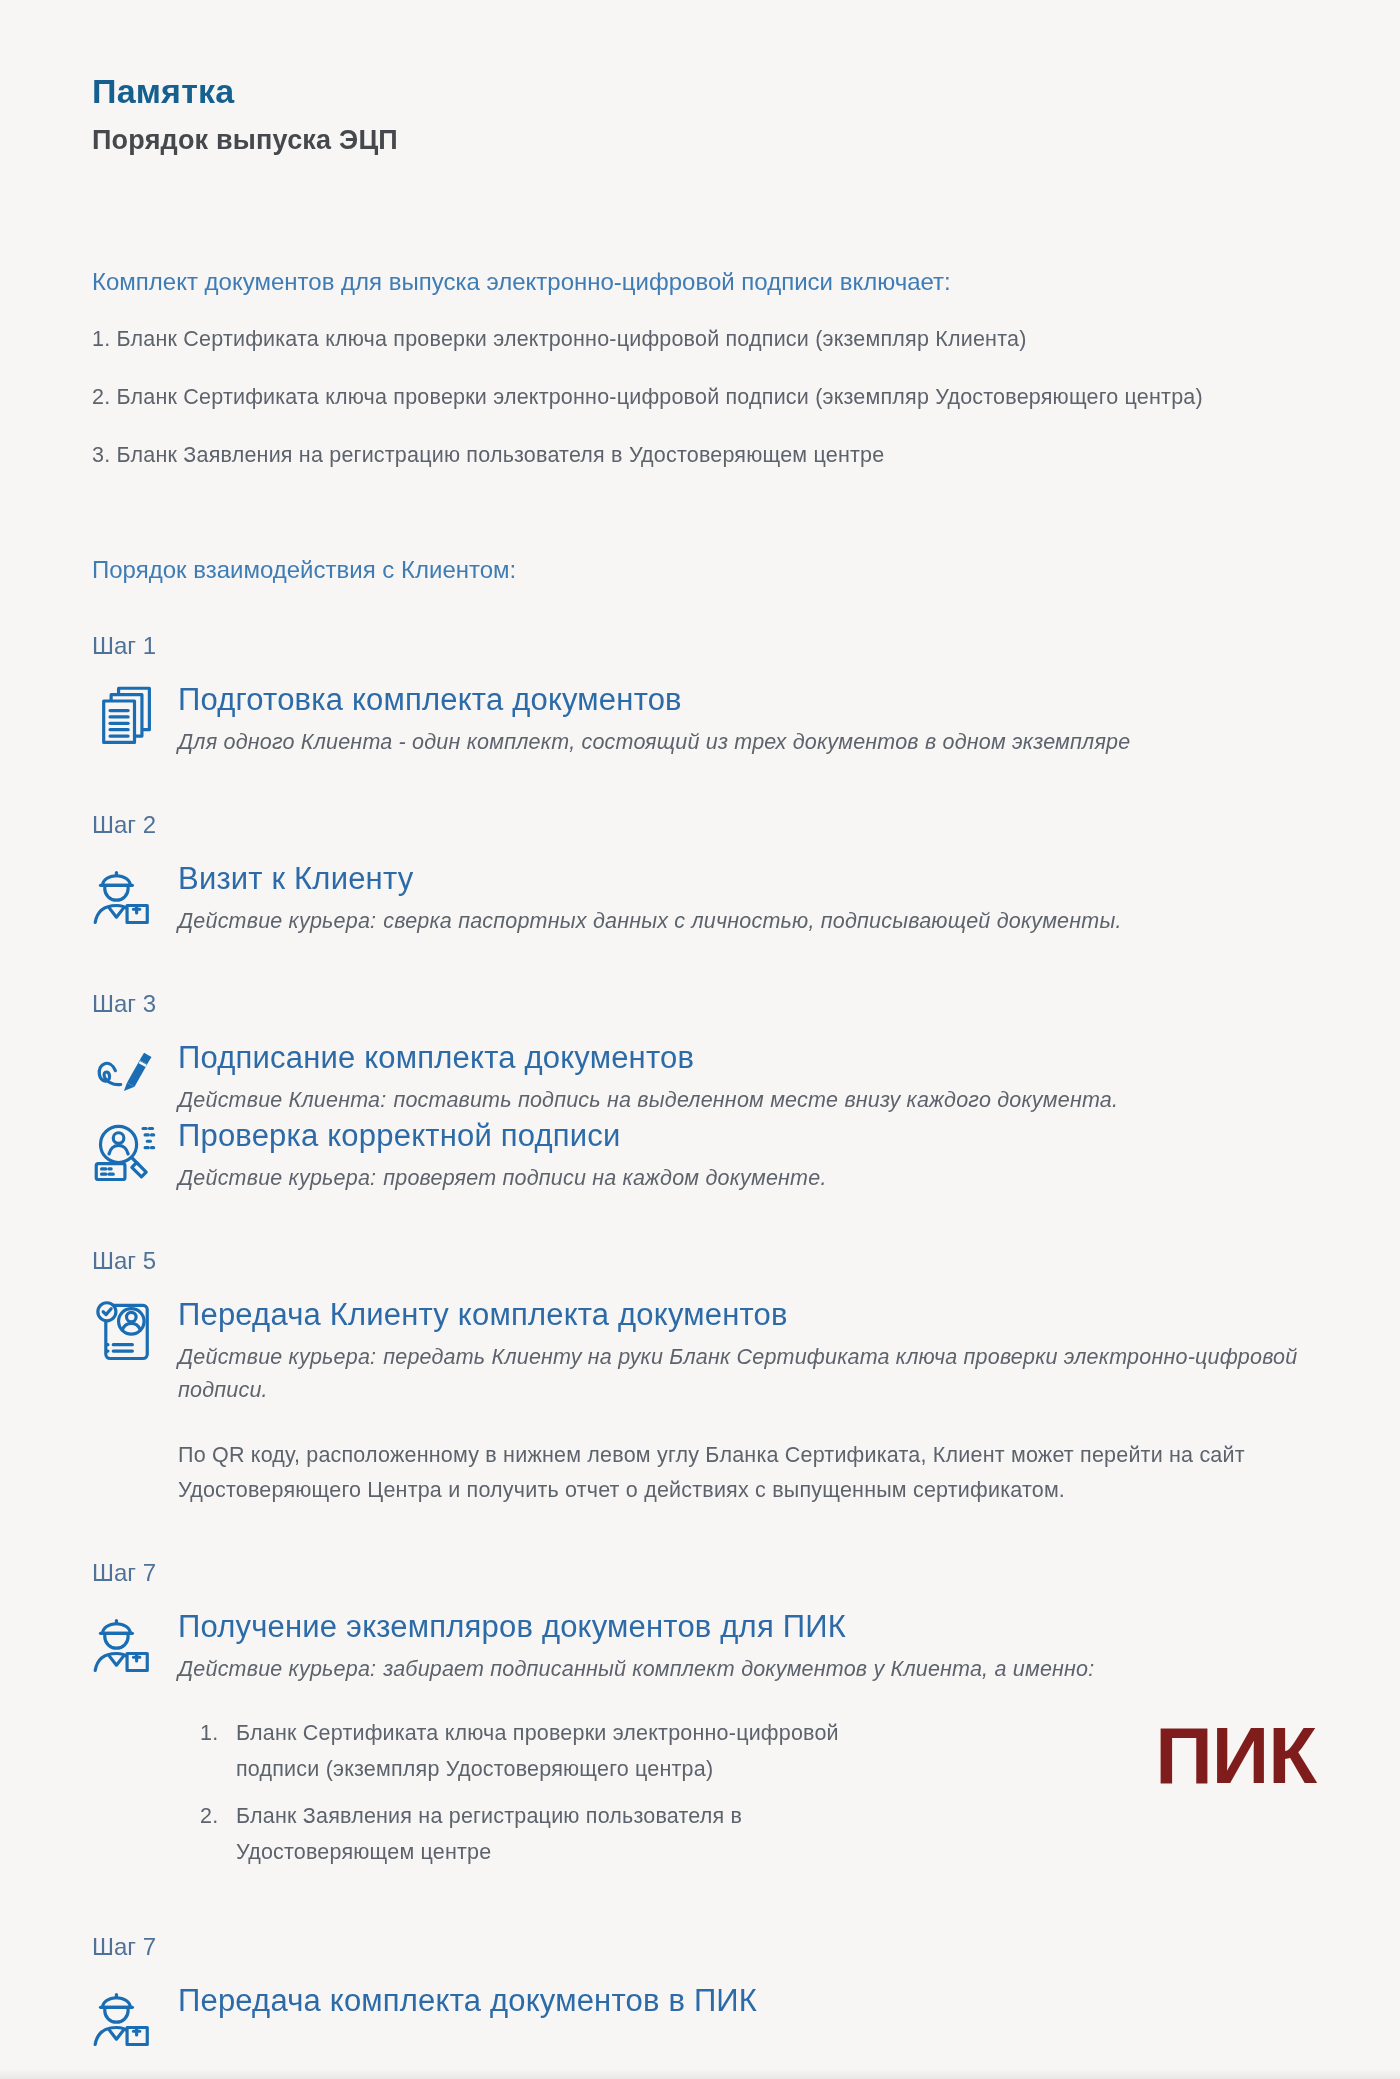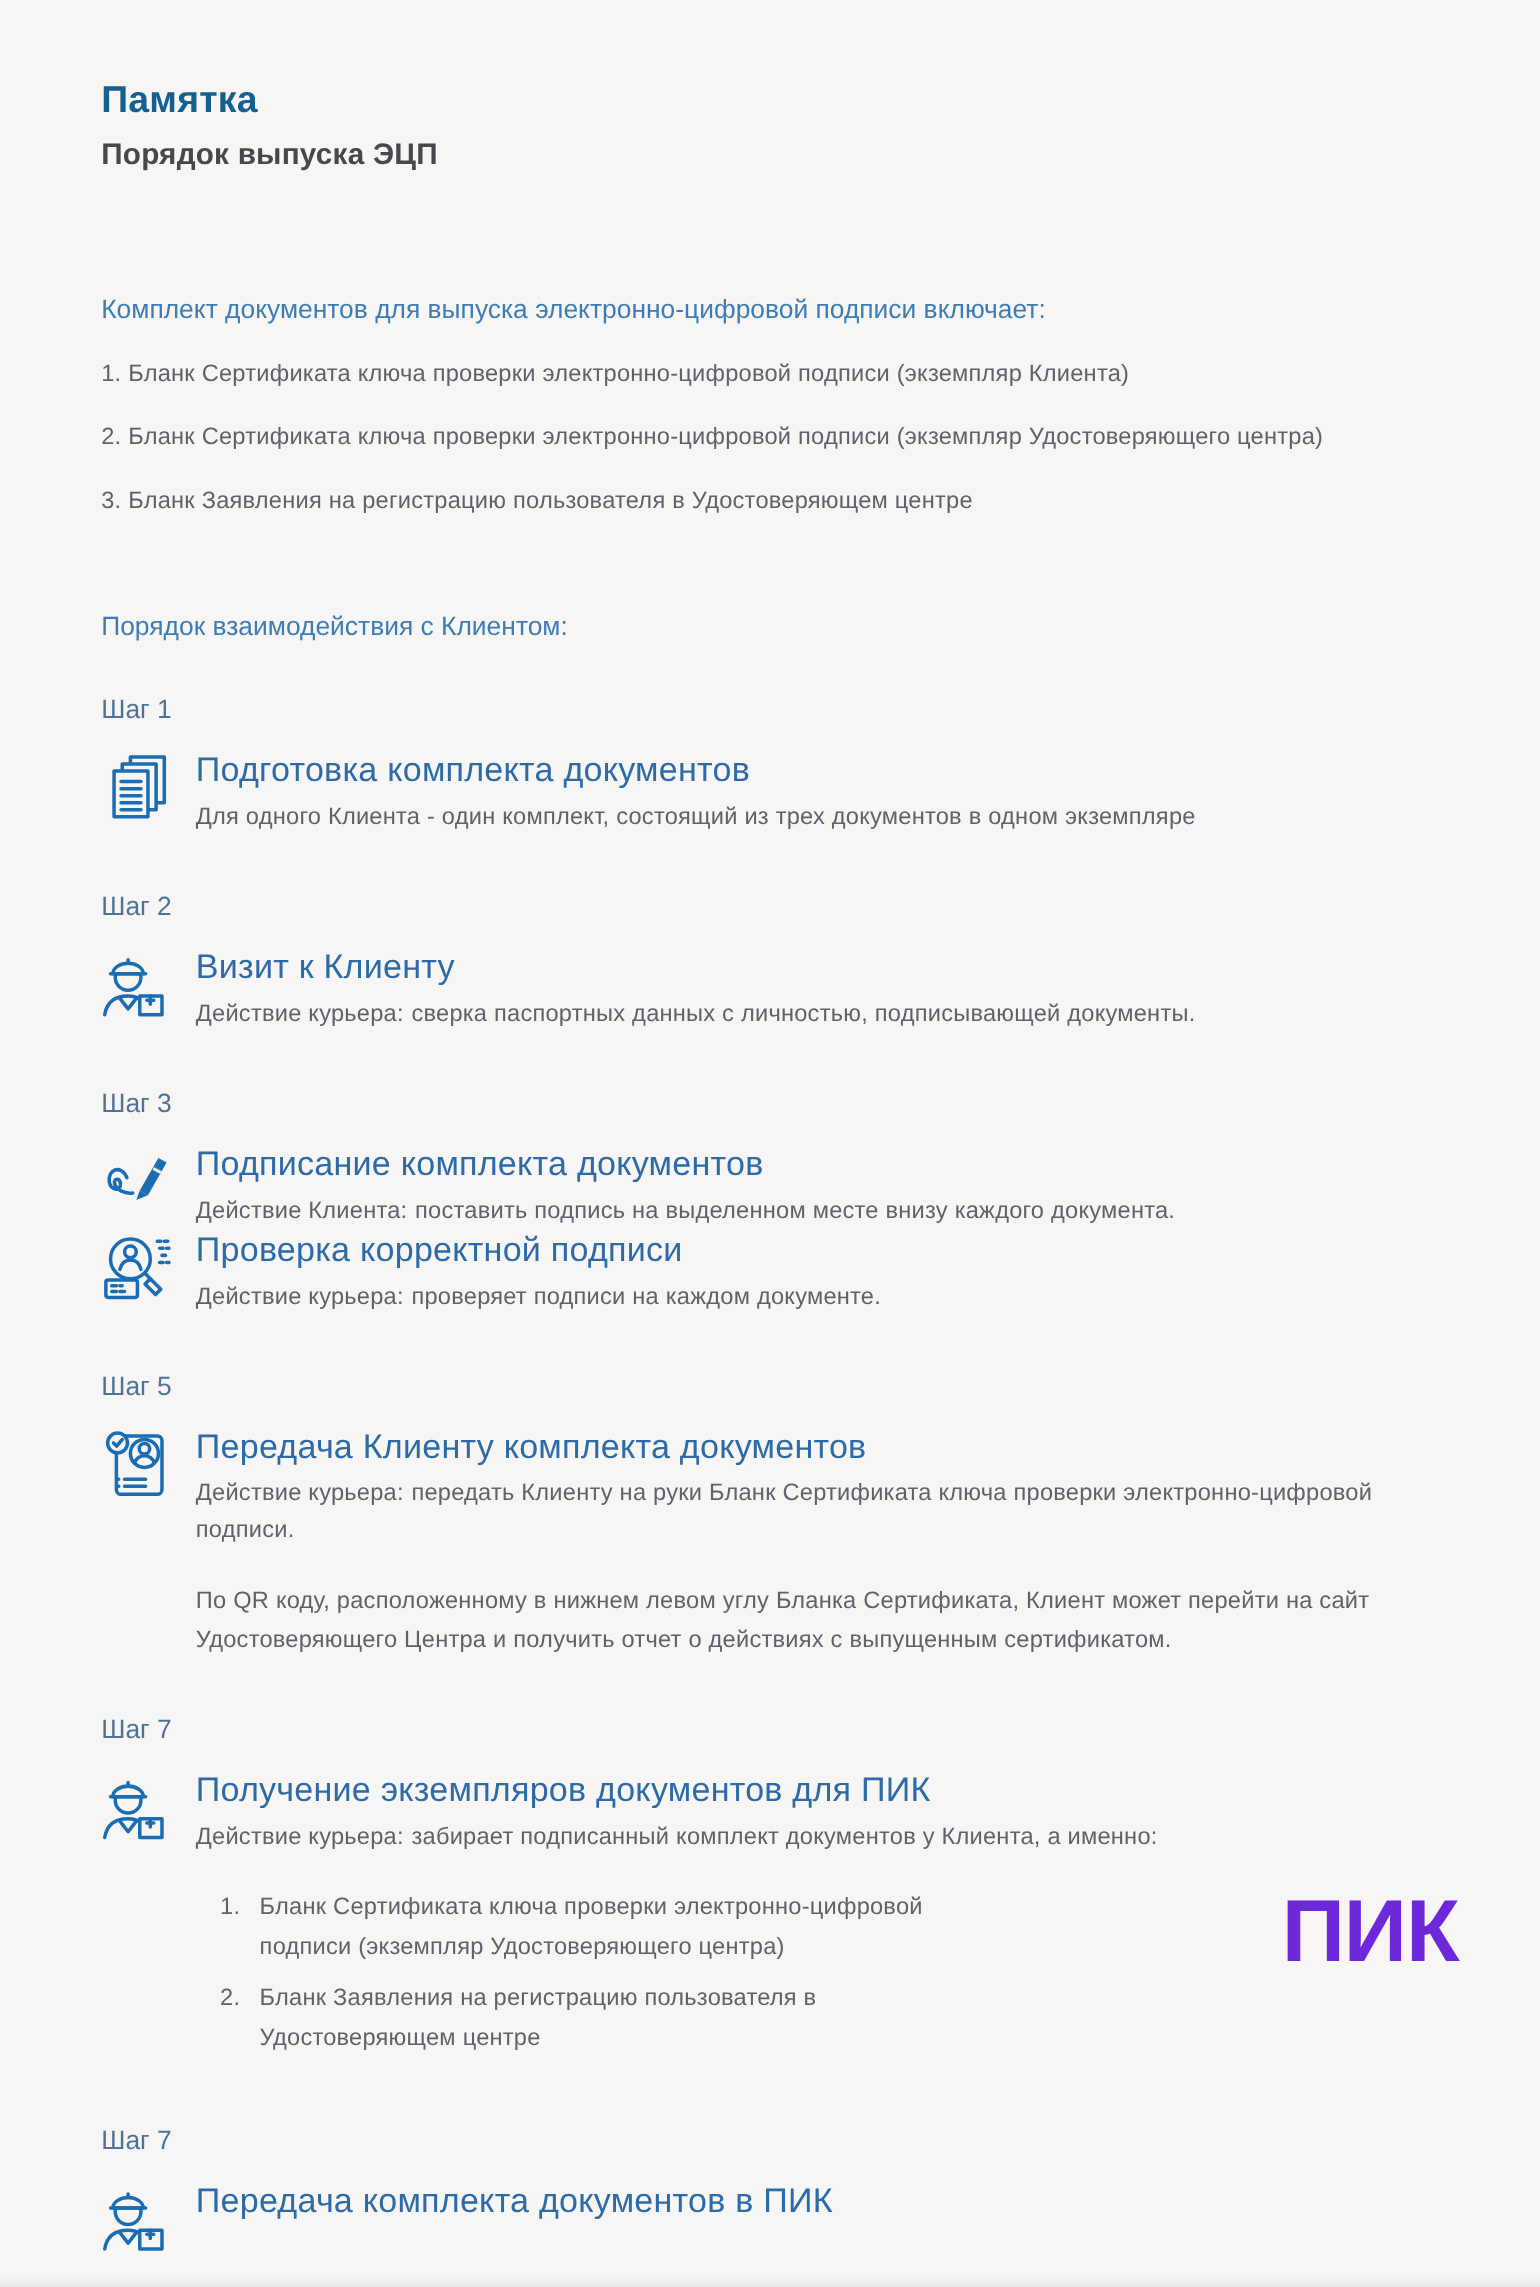--- a/index.html
+++ b/index.html
@@ -68,21 +68,21 @@
   .step-icon svg { width: 68px; height: 68px; display: block; }
   .step-body { flex: 1 1 auto; max-width: 1125px; }
   .step-title {
     margin: 0 0 8px 0;
     font-size: 31px; font-weight: 400;
     color: #2c6ba8; letter-spacing: 0.2px;
   }
   .step-desc {
     margin: 0;
     font-size: 21.5px; color: #5d636d;
-    line-height: 1.55; letter-spacing: 0.2px;
+    line-height: 1.55; letter-spacing: 0.2px; font-style: italic;
   }
   .action-prefix { margin-right: 7px; }
   .step-note {
     margin: 30px 0 0 0;
     font-size: 21.5px; color: #5d636d;
     line-height: 1.62; letter-spacing: 0.2px;
   }
   ol.step-sublist {
     list-style: none;
     margin: 28px 0 0 22px; padding: 0;
@@ -95,23 +95,23 @@
     font-size: 21.5px; color: #5d636d;
     line-height: 1.7; letter-spacing: 0.2px;
     margin-bottom: 10px;
   }
   ol.step-sublist li::before {
     content: counter(subitem) ".";
     flex: 0 0 36px;
   }
   .brand-logo {
     position: absolute;
-    right: 74px; bottom: 64px;
+    right: 84px; bottom: 64px;
     font-size: 80px; font-weight: 700;
-    color: #6d28d9;
+    color: #7f1d1d;
     letter-spacing: -1px;
     line-height: 1;
   }
   .ic { stroke: #1a6db3; fill: none; stroke-width: 3; stroke-linecap: round; stroke-linejoin: round; }
   .ic-bg { fill: #f7f6f4; }
   .ic-solid { fill: #1a6db3; stroke: none; }
 </style>
 </head>
 <body>
 

